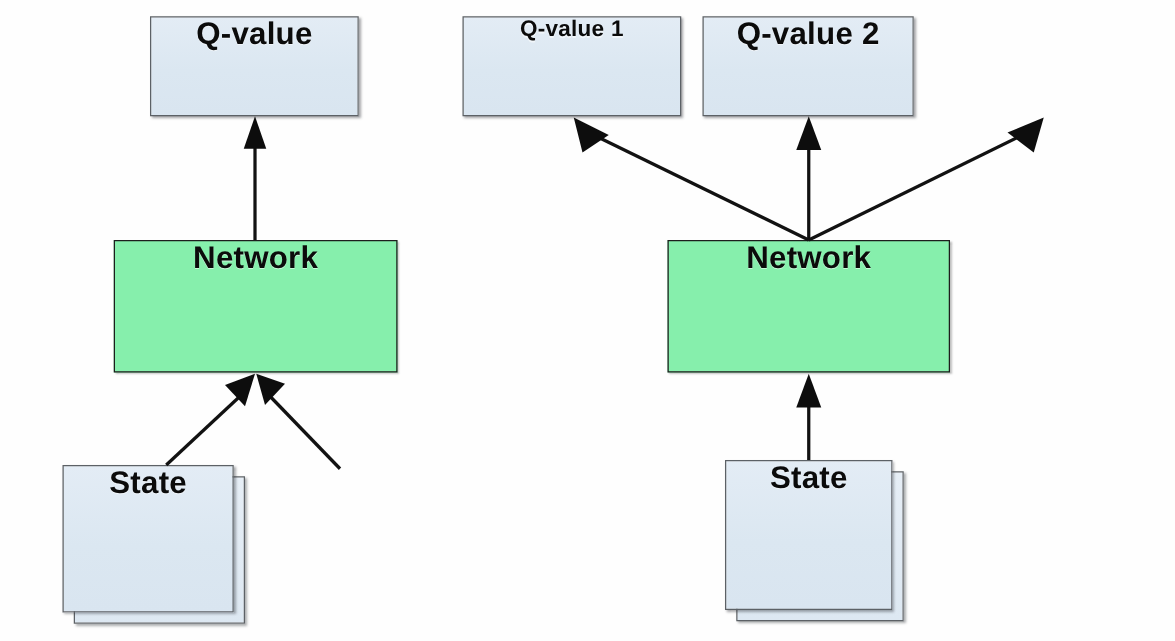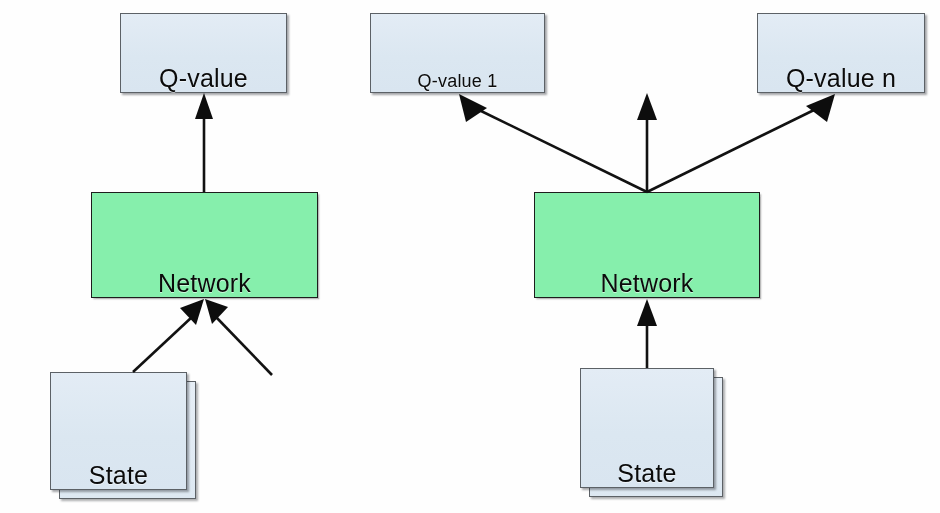--- a/index.html
+++ b/index.html
@@ -12,26 +12,27 @@
     width: 940px;
     height: 513px;
     background: #fefefe;
     overflow: hidden;
     font-family: "Liberation Sans", sans-serif;
   }
   .node {
     position: absolute;
     box-sizing: border-box;
     display: flex;
-    align-items: flex-end;
+    align-items: flex-start;
     justify-content: center;
     text-align: center;
     color: #0b0b0b;
     letter-spacing: 0.2px;
     z-index: 3;
+    font-weight: bold;
   }
   .node-label {
     display: block;
     line-height: 1.1;
     text-shadow: 0 1px 0 rgba(255,255,255,0.55);
   }
   
   .box-blue {
     background: linear-gradient(180deg, #e3ecf5 0%, #dbe7f1 55%, #d9e5f0 100%);
     border: 1px solid #5c6166;
@@ -88,24 +89,24 @@
   <div class="stack-back" style="left:59px; top:381px; width:137px; height:118px;"></div>
   <div class="node box-blue" style="left:50px; top:372px; width:137px; height:118px; font-size:25px;">
     <span class="node-label">State</span>
   </div>
 
 
   <div class="node box-blue" style="left:370px; top:13px; width:175px; height:80px; font-size:18px;">
     <span class="node-label">Q-value 1</span>
   </div>
 
+  <div class="node box-blue" style="left:562px; top:13px; width:169px; height:80px; font-size:25px;">
+    <span class="node-label">Q-value 2</span>
+  </div>
 
-  <div class="node box-blue" style="left:757px; top:13px; width:168px; height:80px; font-size:25px;">
-    <span class="node-label">Q-value n</span>
-  </div>
 
   <div class="node box-white" style="left:534px; top:192px; width:226px; height:106px; font-size:25px;">
     <span class="node-label">Network</span>
   </div>
 
   <div class="stack-back" style="left:589px; top:377px; width:134px; height:120px;"></div>
   <div class="node box-blue" style="left:580px; top:368px; width:134px; height:120px; font-size:25px;">
     <span class="node-label">State</span>
   </div>
 

